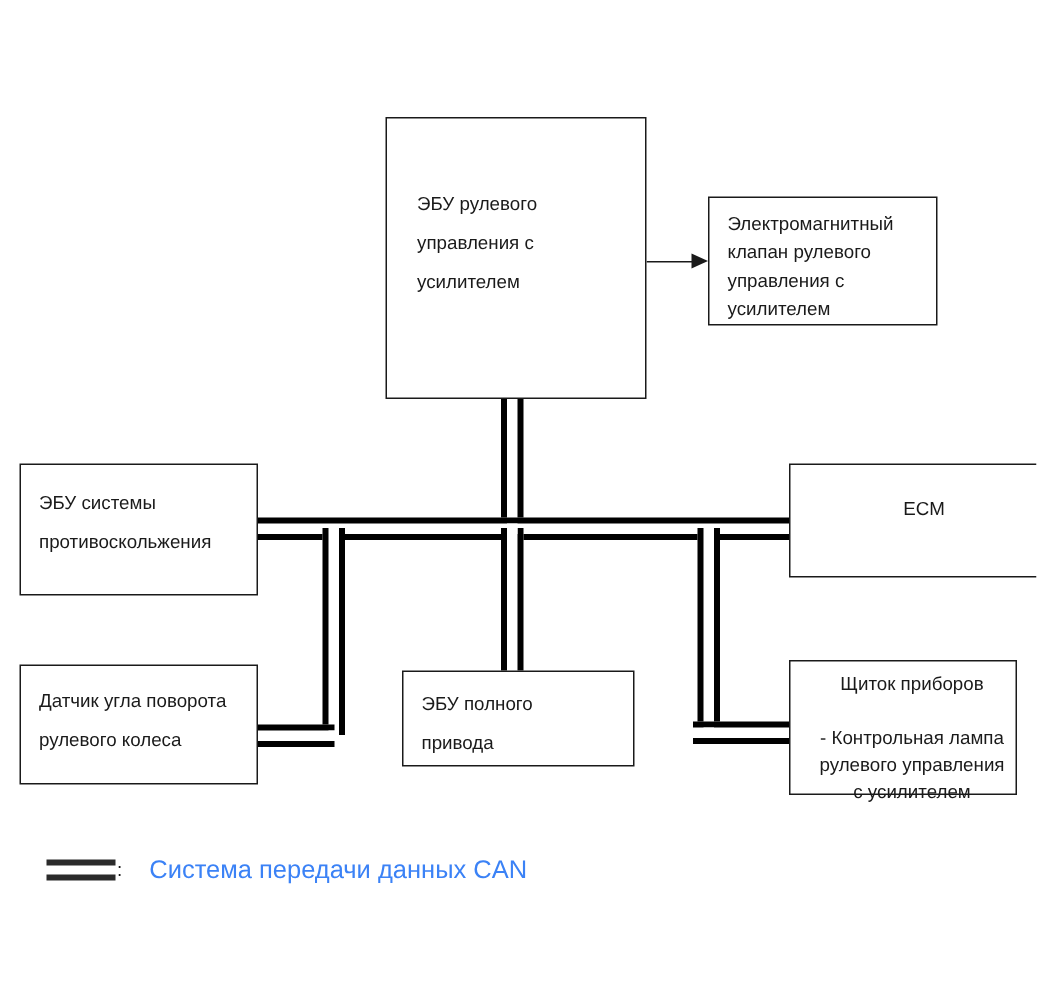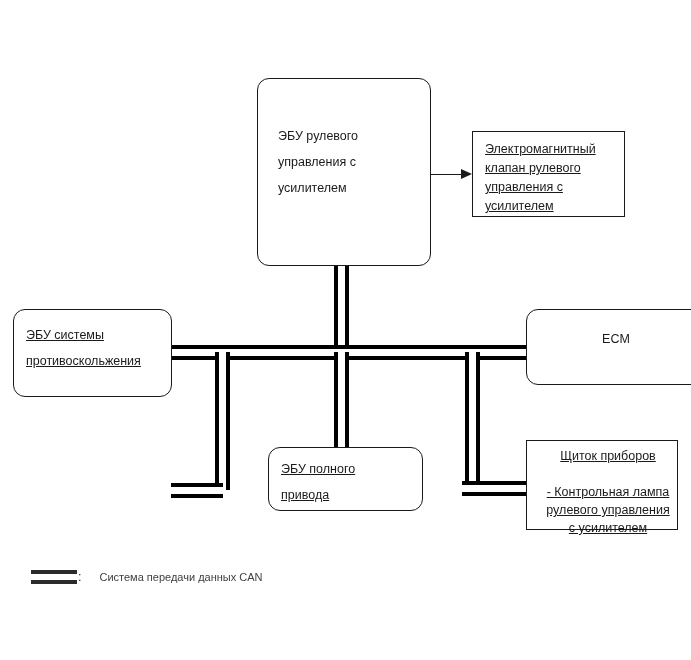--- a/index.html
+++ b/index.html
@@ -17,34 +17,34 @@
     background: #ffffff;
     overflow: hidden;
   }
   .node {
     position: absolute;
     box-sizing: border-box;
     border: 1px solid #1a1a1a;
     background: #ffffff;
     z-index: 5;
   }
-  .node.rounded { border-radius: 12px; }
+  .node.rounded { border-radius: 0; }
   .node.square  { border-radius: 0; }
 
   .node-text {
     position: absolute;
     left: 0;
     right: 0;
     font-size: 12.5px;
     color: #1a1a1a;
     line-height: 26px;
     white-space: pre-line;
   }
   .node-text.pad-left { padding-left: 20px; }
-  .node-text.pad-left-sm { padding-left: 12px; text-decoration: underline; }
+  .node-text.pad-left-sm { padding-left: 12px; }
   .node-text.centered { text-align: center; }
   .node-text.tight { line-height: 19px; }
 
   
   .bus {
     position: absolute;
     background: #000000;
     z-index: 2;
   }
   .bus-h {
@@ -98,22 +98,22 @@
     border-top: 4px solid #2b2b2b;
     border-bottom: 4px solid #2b2b2b;
     background: #ffffff;
   }
   .legend-colon {
     font-size: 12.5px;
     color: #1a1a1a;
     margin-left: 1px;
   }
   .legend-label {
-    font-size: 11px;
-    color: #404040;
+    font-size: 17px;
+    color: #3b82f6;
     margin-left: 18px;
     white-space: nowrap;
   }
 </style>
 </head>
 <body>
 
 <div id="canvas">
 
   <div class="bus bus-v" style="left:334px; top:263px; height:92px;"></div>
@@ -150,20 +150,24 @@
 
   <div class="node rounded" style="left:13px; top:309px; width:159px; height:88px;">
     <div class="node-text pad-left-sm" style="top:12px;">ЭБУ системы
 противоскольжения</div>
   </div>
 
   <div class="node rounded" style="left:526px; top:309px; width:180px; height:76px;">
     <div class="node-text centered" style="top:16px;">ECM</div>
   </div>
 
+  <div class="node square" style="left:13px; top:443px; width:159px; height:80px;">
+    <div class="node-text pad-left-sm" style="top:10px;">Датчик угла поворота
+рулевого колеса</div>
+  </div>
 
   <div class="node rounded" style="left:268px; top:447px; width:155px; height:64px;">
     <div class="node-text pad-left-sm" style="top:8px;">ЭБУ полного
 привода</div>
   </div>
 
   <div class="node square" style="left:526px; top:440px; width:152px; height:90px;">
     <div class="node-text pad-left-sm tight" style="top:6px; line-height:18px;text-align:center;">Щиток приборов
 
 - Контрольная лампа

